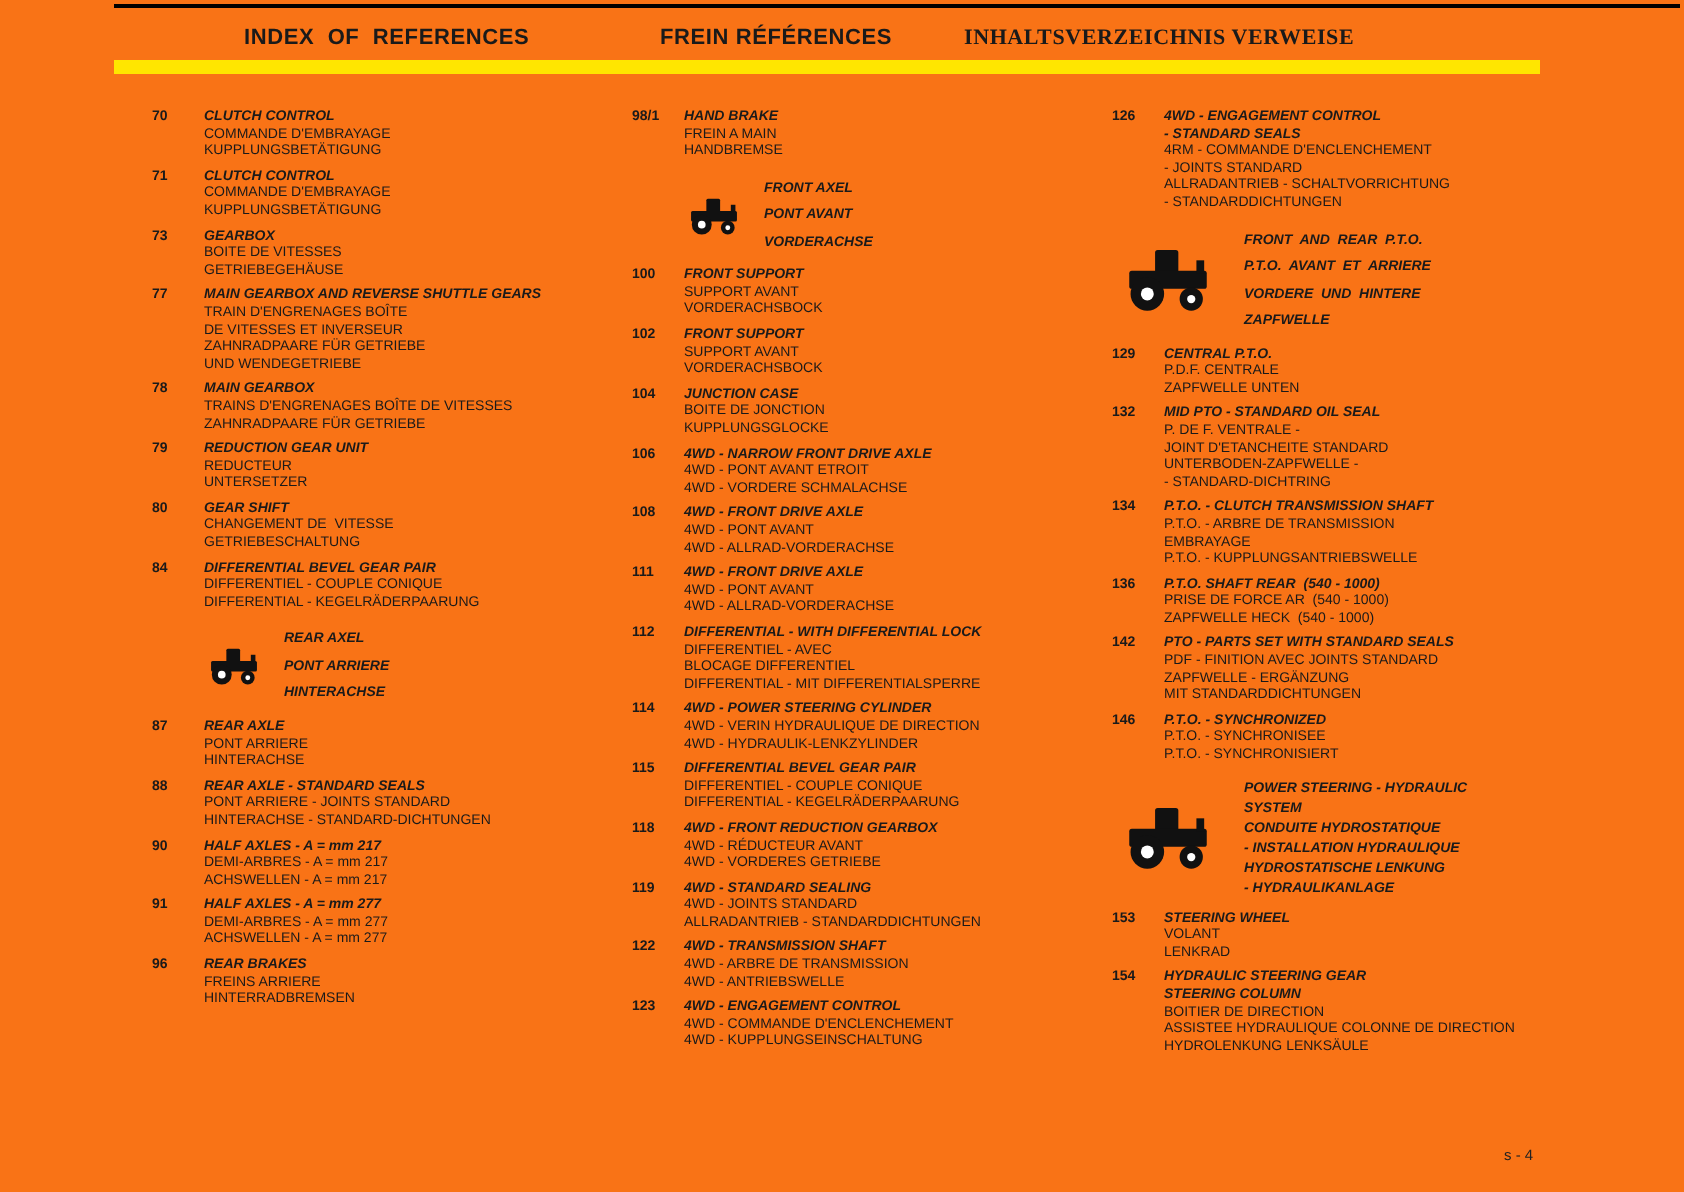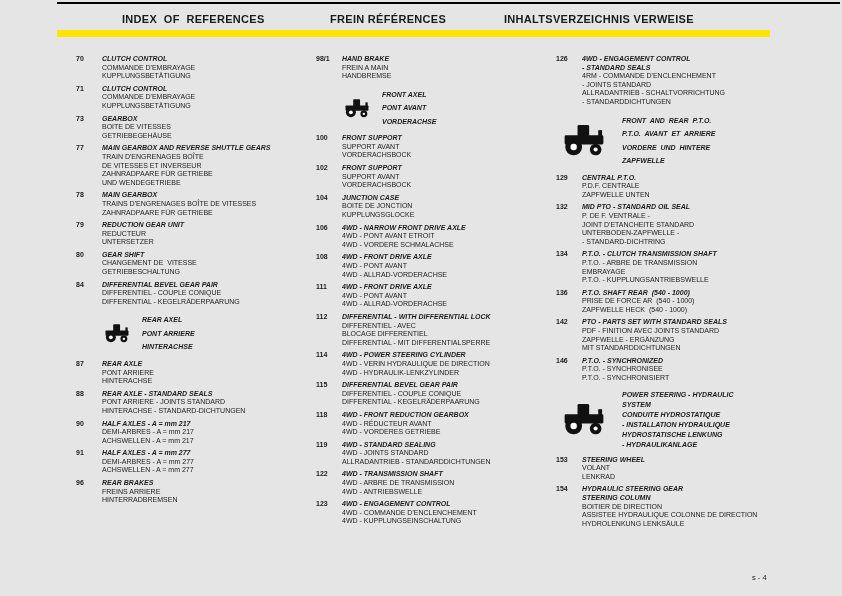--- a/index.html
+++ b/index.html
@@ -1,25 +1,25 @@
 <!DOCTYPE html>
 <html><head>
 <meta charset="utf-8">
 <style>
   * { margin:0; padding:0; box-sizing:border-box; }
   html,body { width:842px; height:596px; background:#ffffff; overflow:hidden;
               font-family:"Liberation Sans", sans-serif; color:#1a1a1a; }
-  .page { position:relative; width:842px; height:596px; background:#e5e5e5; }
+  .page { position:relative; width:842px; height:596px; background:#f97316; }
 
   .top-rule { position:absolute; left:57px; top:2px; width:783px; height:2px; background:#000; }
   .yellow-bar { position:absolute; left:57px; top:30px; width:713px; height:7px; background:#ffe600; }
 
   .header-title { position:absolute; top:13px; font-size:11px; font-weight:bold;
                   letter-spacing:0.3px; white-space:pre; }
-  #t1 { left:122px; } #t2 { left:330px; } #t3 { left:504px; }
+  #t1 { left:122px; } #t2 { left:330px; } #t3 { left:482px;font-family:Liberation Serif, serif; }
 
   .col { position:absolute; top:55px; display:flex; flex-direction:column; }
   #col1 { left:76px;  width:236px; }
   #col2 { left:316px; width:236px; }
   #col3 { left:556px; width:276px; }
 
   .entry { display:flex; align-items:flex-start; margin-bottom:4px; }
   .ref   { flex:0 0 18px; font-weight:bold; font-size:7px; line-height:8.6px; white-space:pre; }
   .lines { margin-left:8px; min-width:0; }
   .line  { font-size:7px; line-height:8.6px; white-space:pre; }

